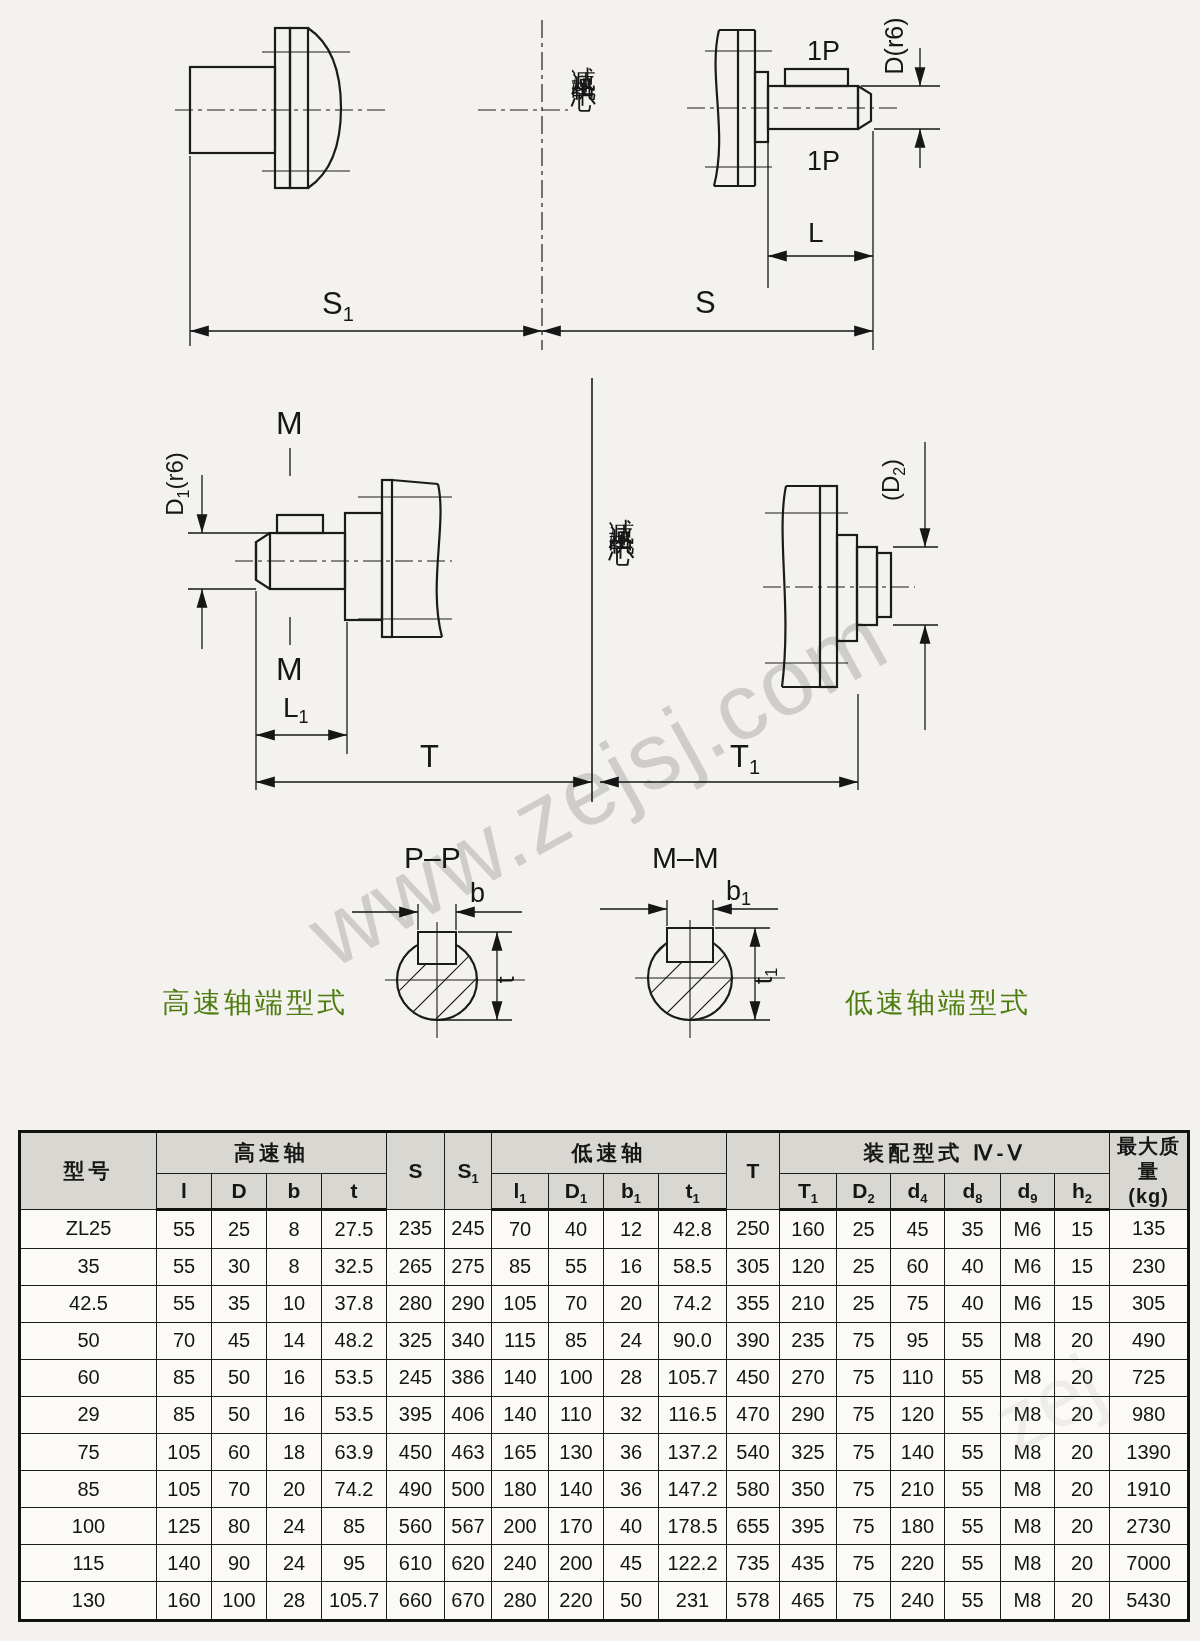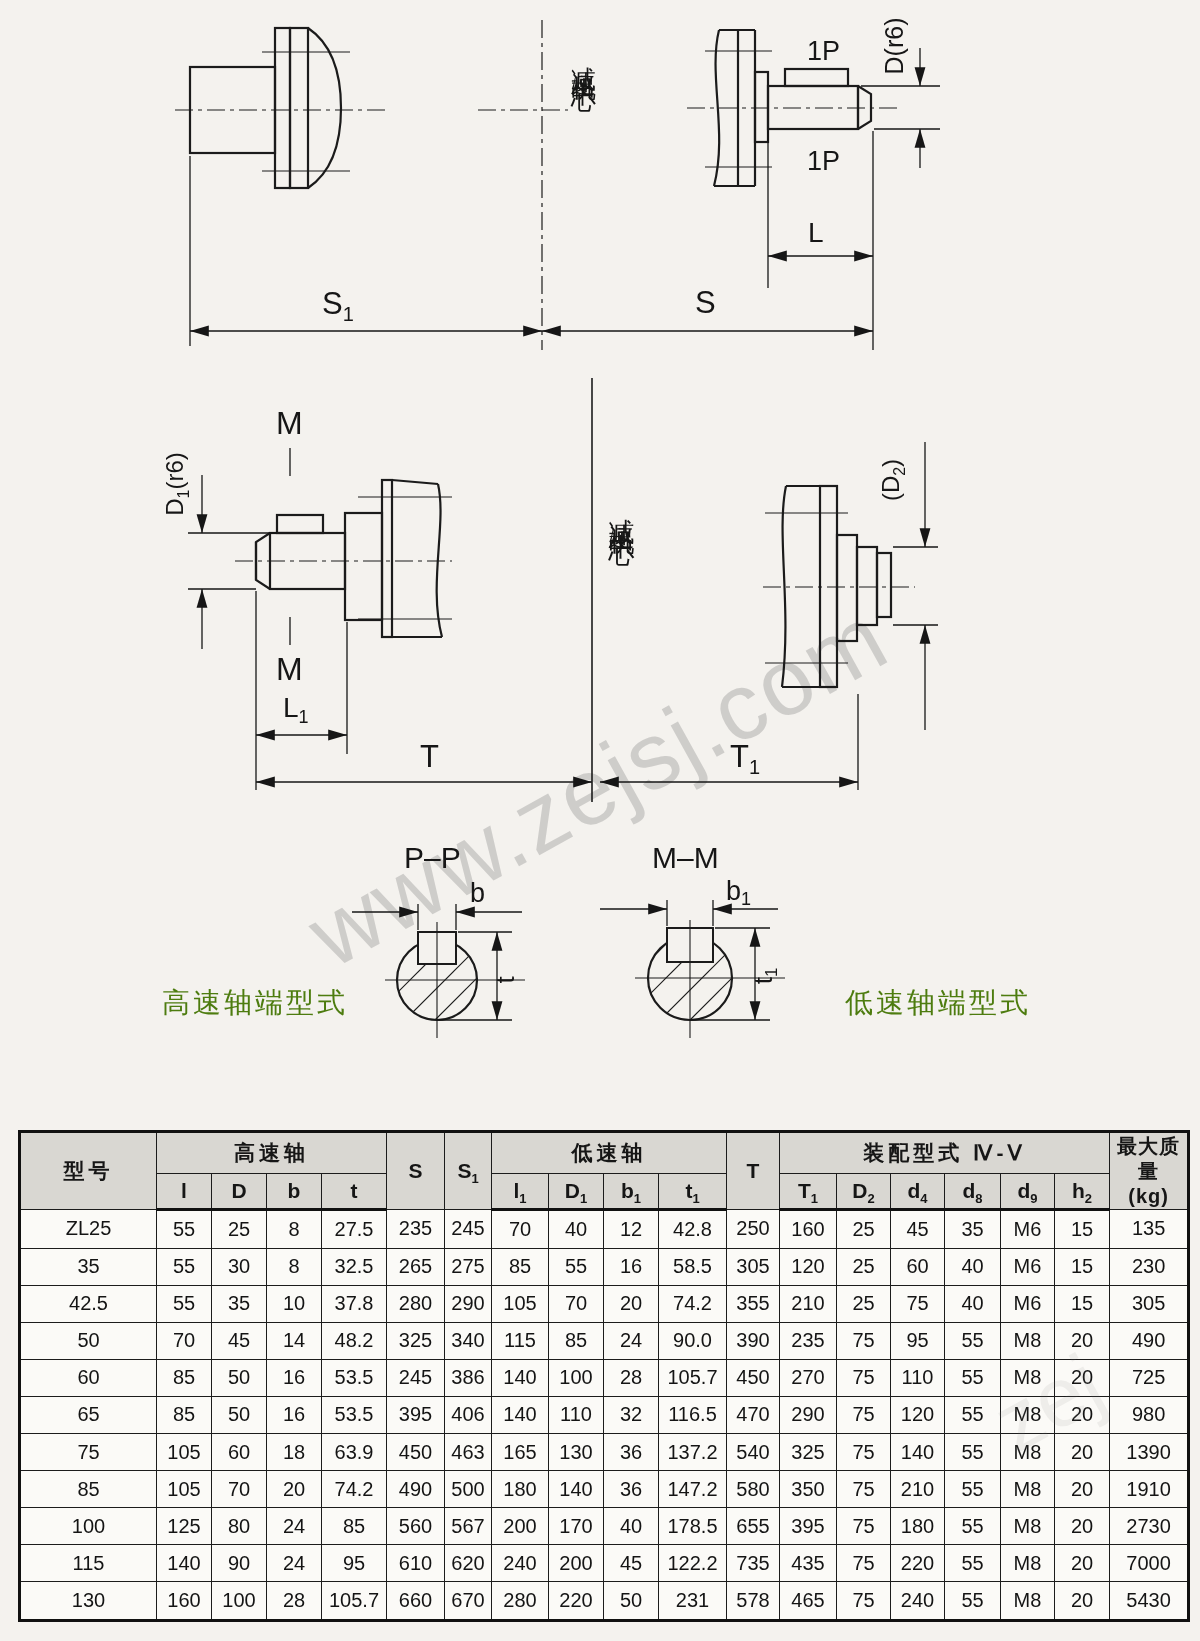--- a/index.html
+++ b/index.html
@@ -458,21 +458,21 @@
             <td>450</td>
             <td>270</td>
             <td>75</td>
             <td>110</td>
             <td>55</td>
             <td>M8</td>
             <td>20</td>
             <td>725</td>
           </tr>
           <tr>
-            <td>65</td>
+            <td>29</td>
             <td>85</td>
             <td>50</td>
             <td>16</td>
             <td>53.5</td>
             <td>395</td>
             <td>406</td>
             <td>140</td>
             <td>110</td>
             <td>32</td>
             <td>116.5</td>

